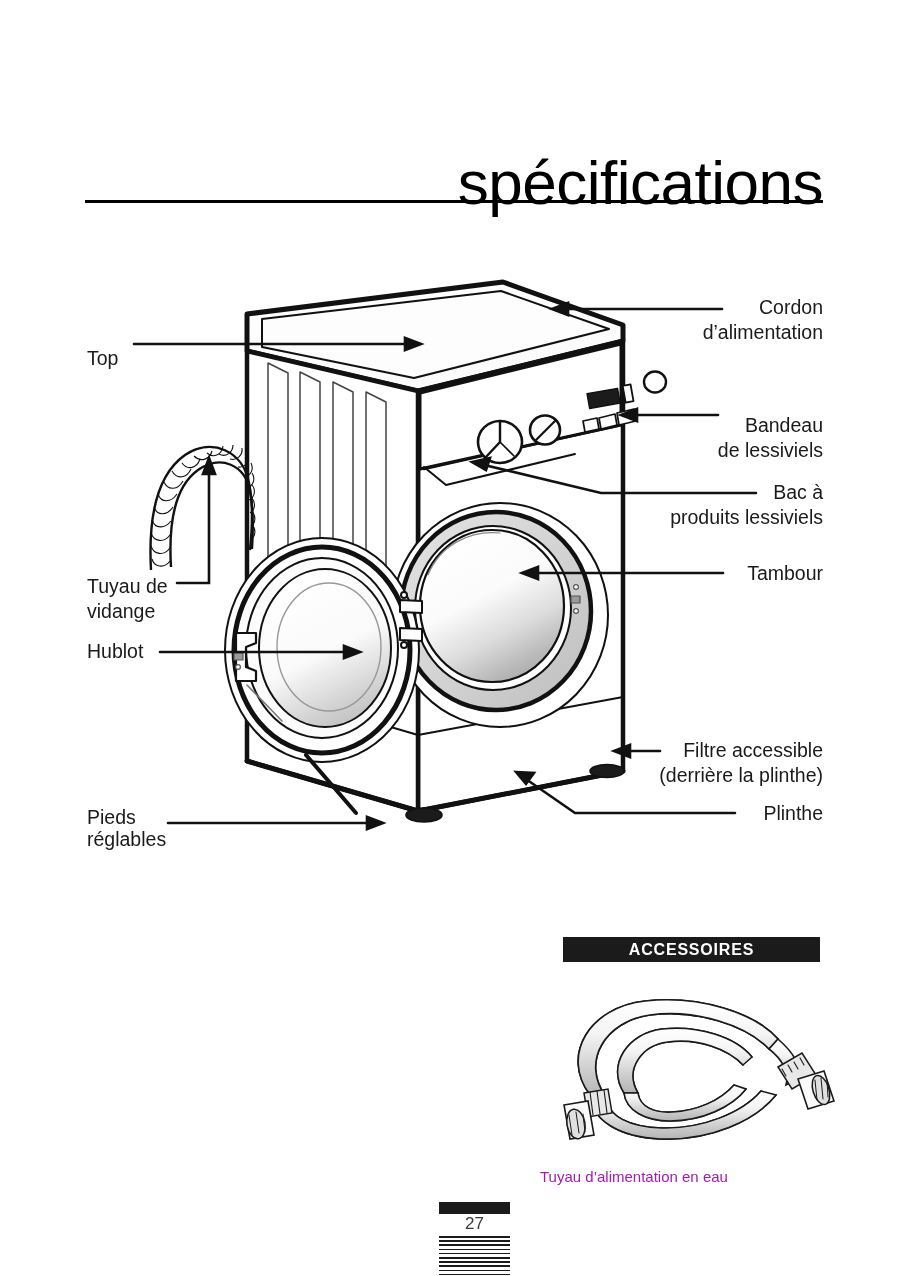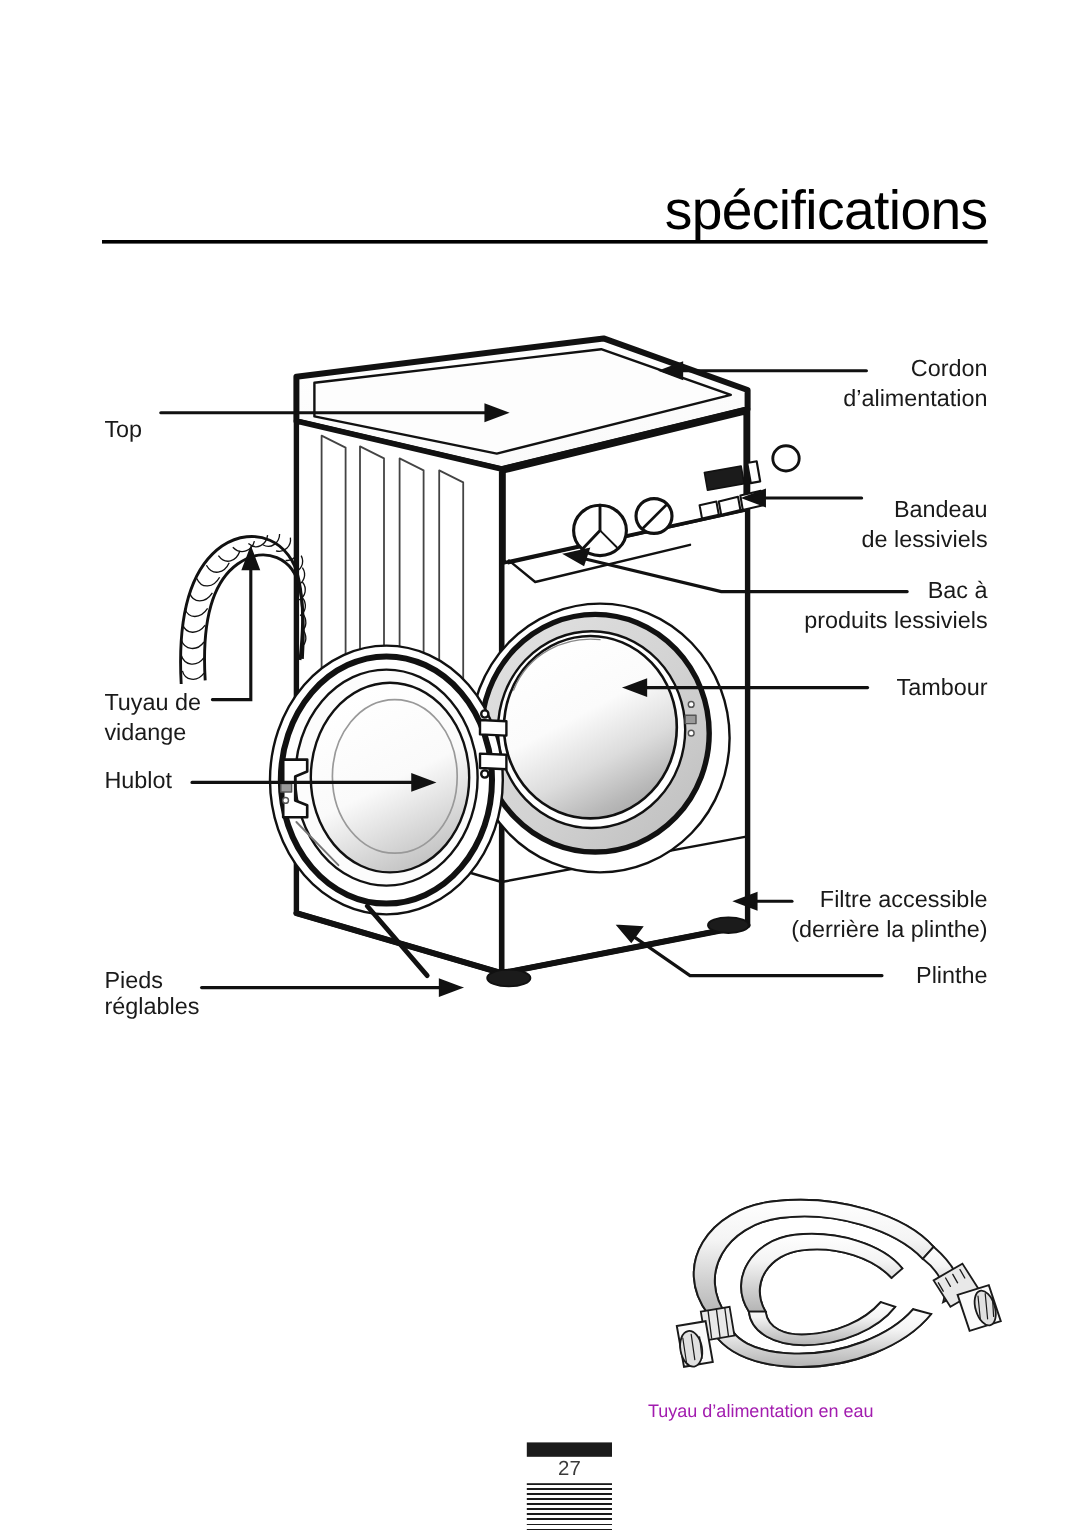--- a/index.html
+++ b/index.html
@@ -32,21 +32,21 @@
     letter-spacing: -4px;
     line-height: 1;
     color: #d5d5d5;
     white-space: nowrap;
     user-select: none;
   }
   #header-title {
     position: absolute;
     right: 87px;
     top: 152px;
-    font-size: 46px;
+    font-size: 62px;
     font-weight: normal;
     letter-spacing: -0.5px;
     line-height: 1;
     color: #000000;
     white-space: nowrap;
   }
   #header-rule {
     position: absolute;
     left: 85px;
     top: 200px;
@@ -405,20 +405,23 @@
 <div class="callout left" style="left:87px; top:639px;">
   <div>Hublot</div>
 </div>
 
 <div class="callout left" style="left:87px; top:806px; line-height:22px;">
   <div>Pieds</div>
   <div>réglables</div>
 </div>
 
 <div id="accessories">
+  <div id="acc-bar">
+    <div id="acc-bar-label">ACCESSOIRES</div>
+  </div>
 
   <div id="acc-art">
     <svg width="285" height="190" viewBox="0 0 285 190" xmlns="http://www.w3.org/2000/svg">
       <defs>
         <linearGradient id="hoseG" x1="0" y1="0" x2="0" y2="1">
           <stop offset="0%" stop-color="#ffffff"></stop>
           <stop offset="35%" stop-color="#f4f4f4"></stop>
           <stop offset="70%" stop-color="#d0d0d0"></stop>
           <stop offset="100%" stop-color="#b4b4b4"></stop>
         </linearGradient>

